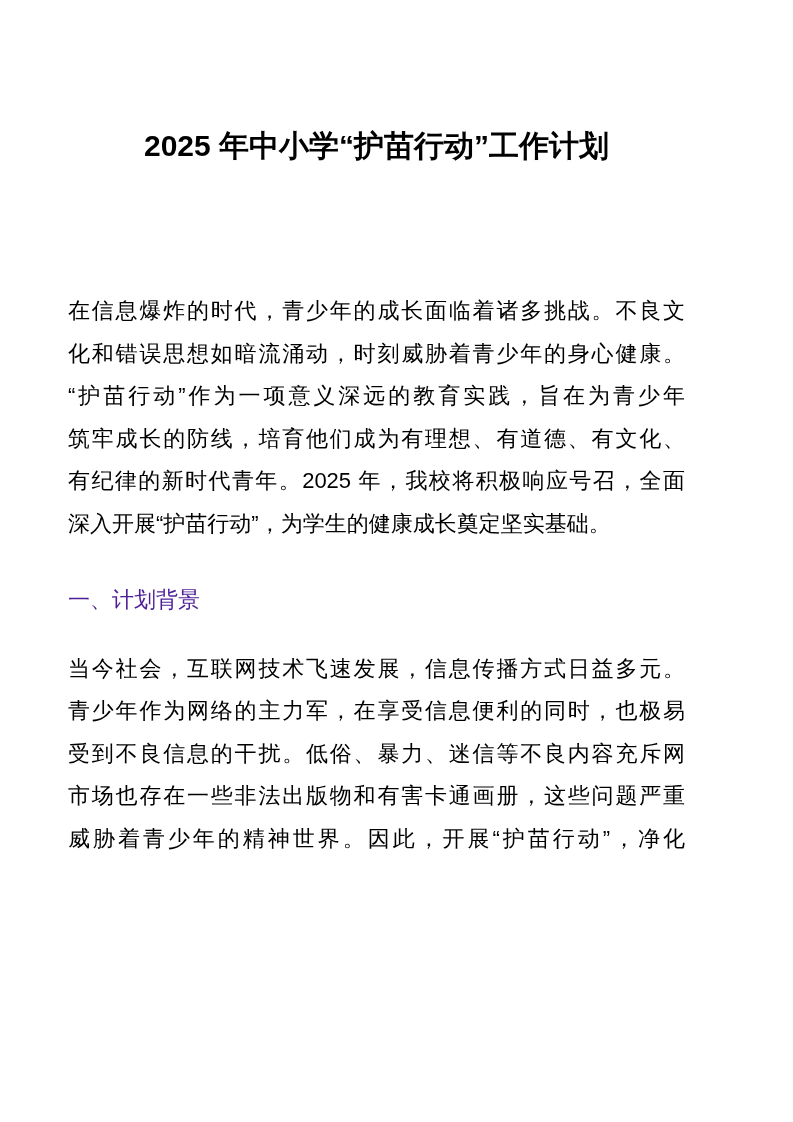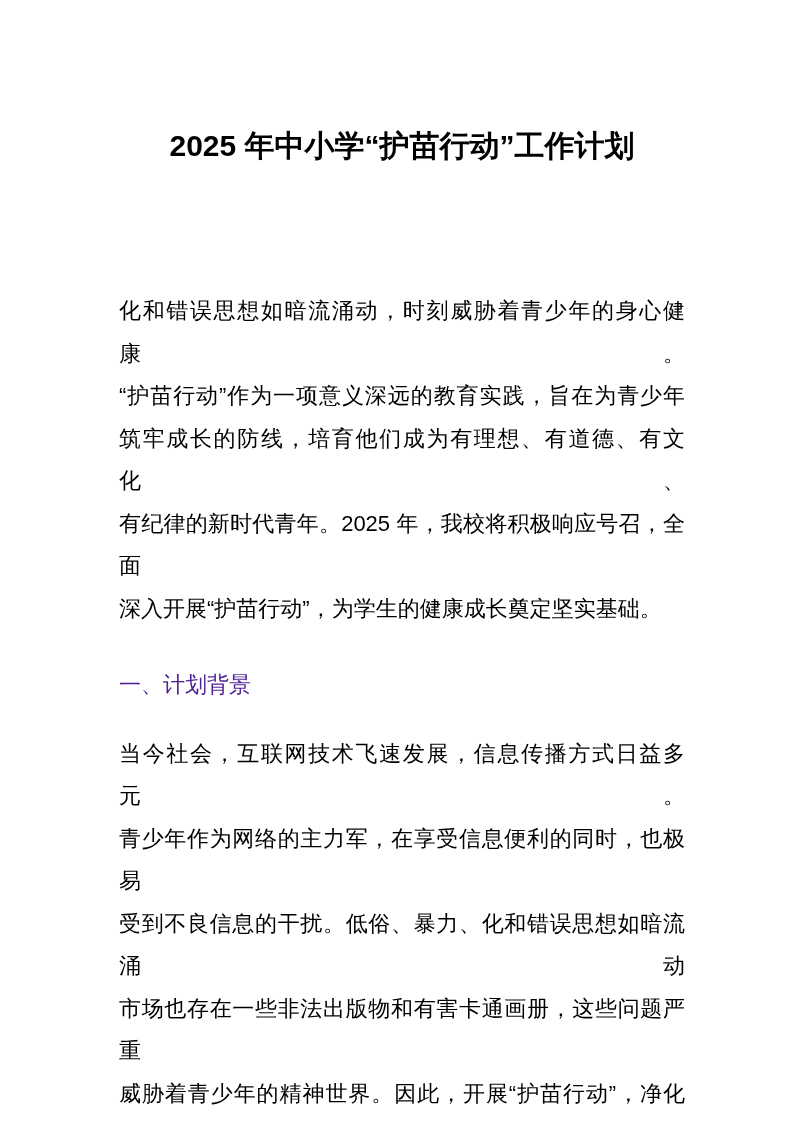--- a/index.html
+++ b/index.html
@@ -7,21 +7,21 @@
     padding: 0;
     background: #ffffff;
   }
   .page {
     position: relative;
     width: 793px;
     height: 1122px;
     margin: 0 auto;
     background: #ffffff;
     box-sizing: border-box;
-    padding: 128px 108px 0 119px;
+    padding: 128px 108px 0 68px;
     overflow: hidden;
     font-family: "Liberation Sans", "DejaVu Sans", sans-serif;
     color: #000000;
   }
   .doc-title {
     margin: 0;
     font-size: 30px;
     line-height: 36px;
     font-weight: 700;
     text-align: center;
@@ -54,30 +54,31 @@
   }
 </style>
 </head>
 <body>
 
 <div class="page">
 
   <h1 class="doc-title">2025 年中小学“护苗行动”工作计划</h1>
 
   <div class="para para-intro">
+    <div class="line j">在信息爆炸的时代，青少年的成长面临着诸多挑战。不良文</div>
     <div class="line j">化和错误思想如暗流涌动，时刻威胁着青少年的身心健康。</div>
     <div class="line j">“护苗行动”作为一项意义深远的教育实践，旨在为青少年</div>
     <div class="line j">筑牢成长的防线，培育他们成为有理想、有道德、有文化、</div>
     <div class="line j">有纪律的新时代青年。2025 年，我校将积极响应号召，全面</div>
     <div class="line last">深入开展“护苗行动”，为学生的健康成长奠定坚实基础。</div>
   </div>
 
   <h2 class="section-heading">一、计划背景</h2>
 
   <div class="para para-background">
     <div class="line j">当今社会，互联网技术飞速发展，信息传播方式日益多元。</div>
     <div class="line j">青少年作为网络的主力军，在享受信息便利的同时，也极易</div>
-    <div class="line j">受到不良信息的干扰。低俗、暴力、化和错误思想如暗流涌动</div>
+    <div class="line j">受到不良信息的干扰。低俗、暴力、迷信等不良内容充斥网</div>
     <div class="line j">市场也存在一些非法出版物和有害卡通画册，这些问题严重</div>
     <div class="line j">威胁着青少年的精神世界。因此，开展“护苗行动”，净化</div>
   </div>
 
 </div>
 
 </body></html>

